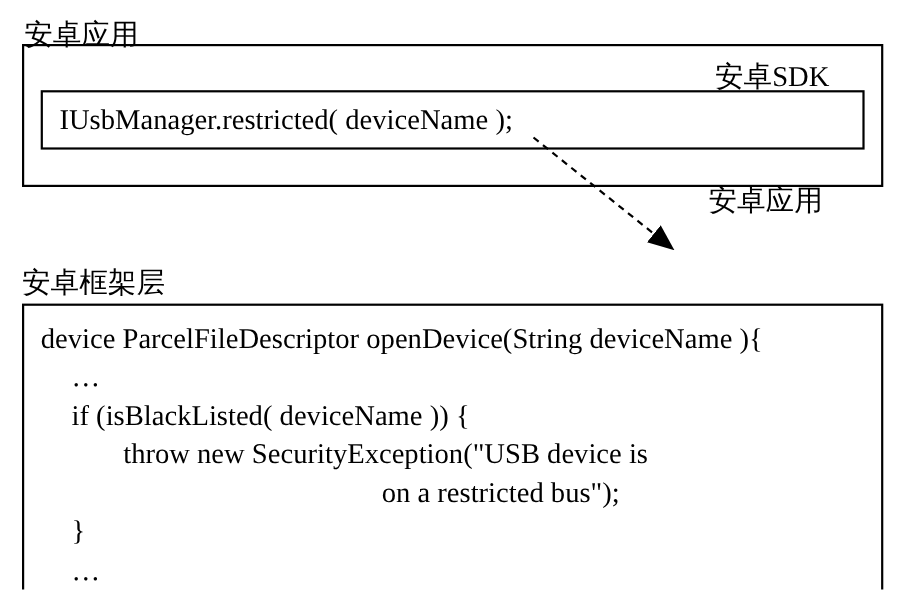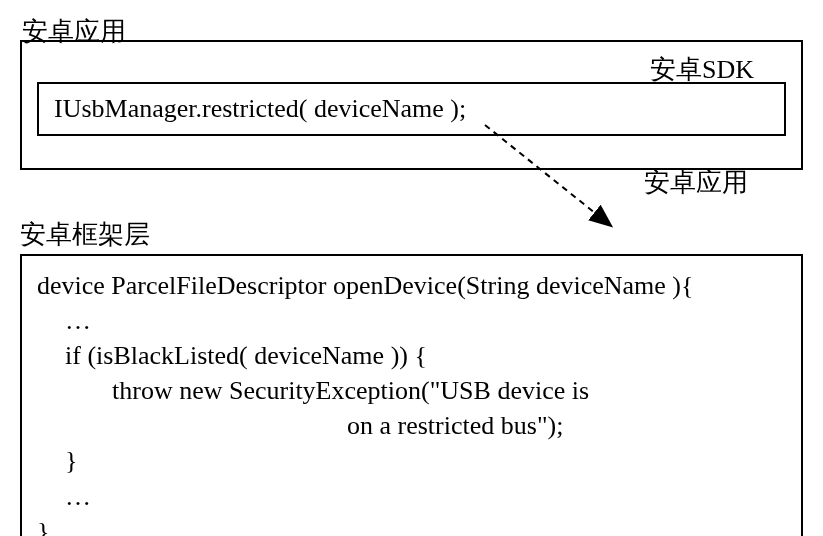--- a/index.html
+++ b/index.html
@@ -39,21 +39,21 @@
       font-size: 26px;
     }
     .code-text {
       font-size: 26px;
     }
     .bold {
       font-weight: normal;
     }
     .framework-label {
       font-size: 26px;
-      margin-top: 47px;
+      margin-top: 69px;
       margin-bottom: 2px;
       font-family: Liberation Serif, serif;
     }
     .framework-box {
       border: 2px solid black;
       padding: 12px 15px;
       font-size: 26px;
       line-height: 1.35;
     }
     .indent-1 {

